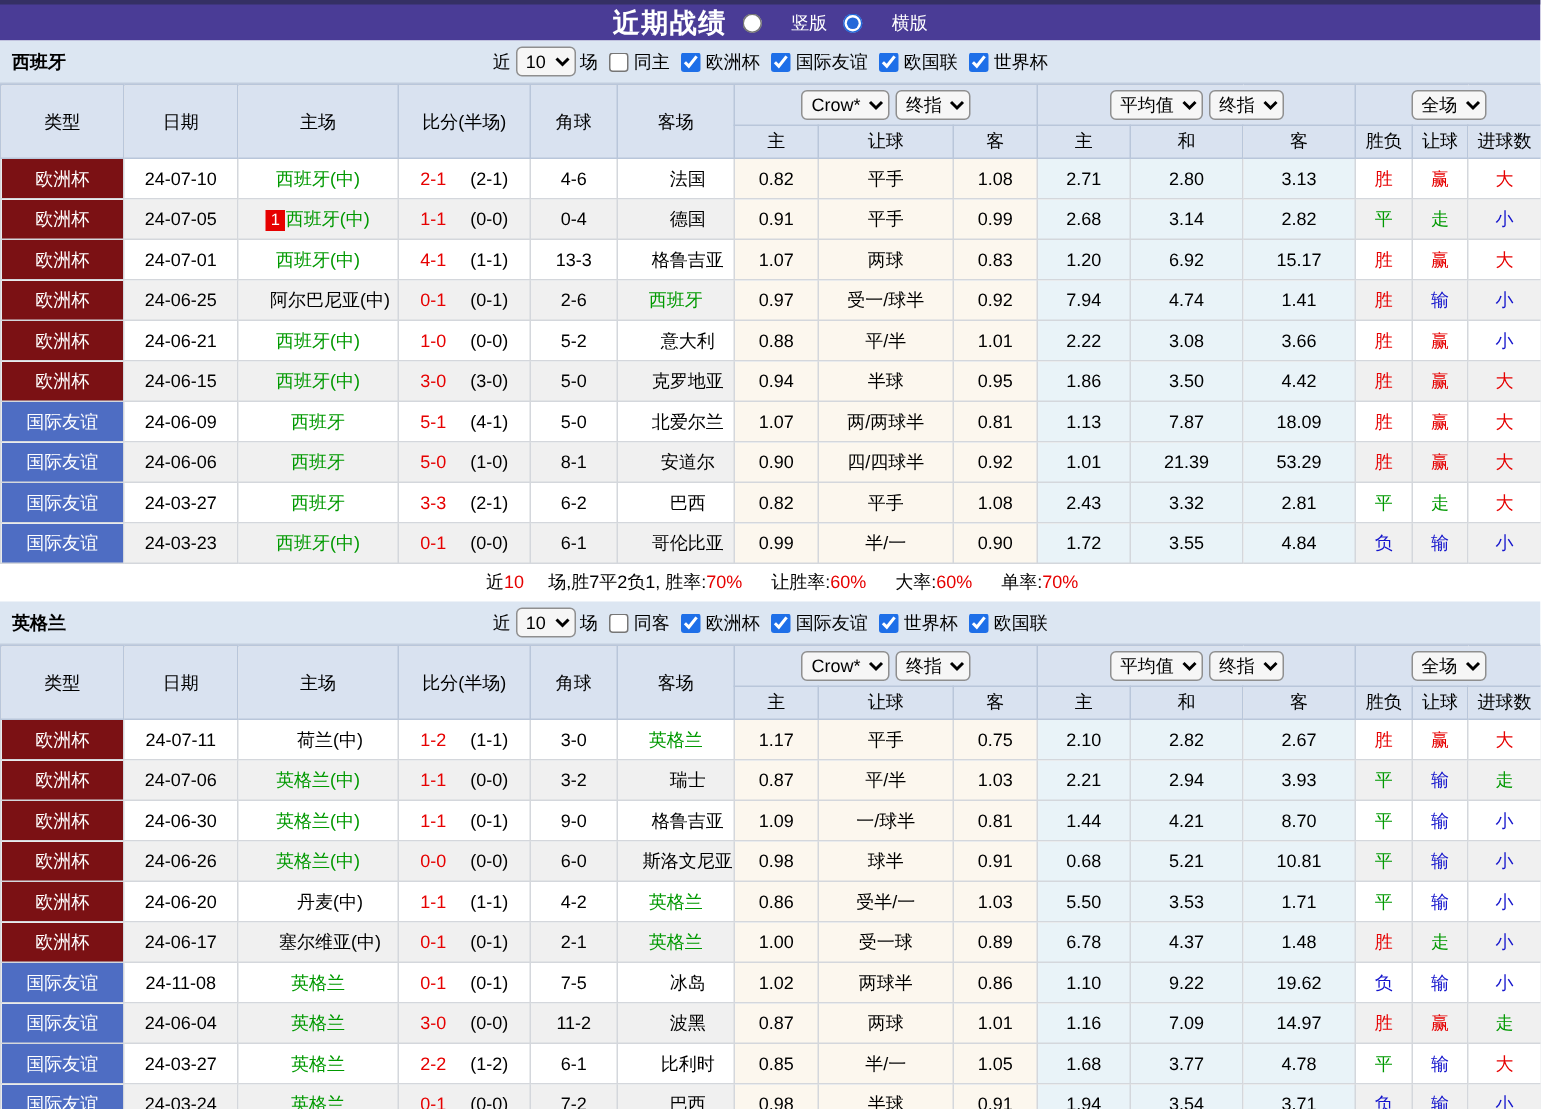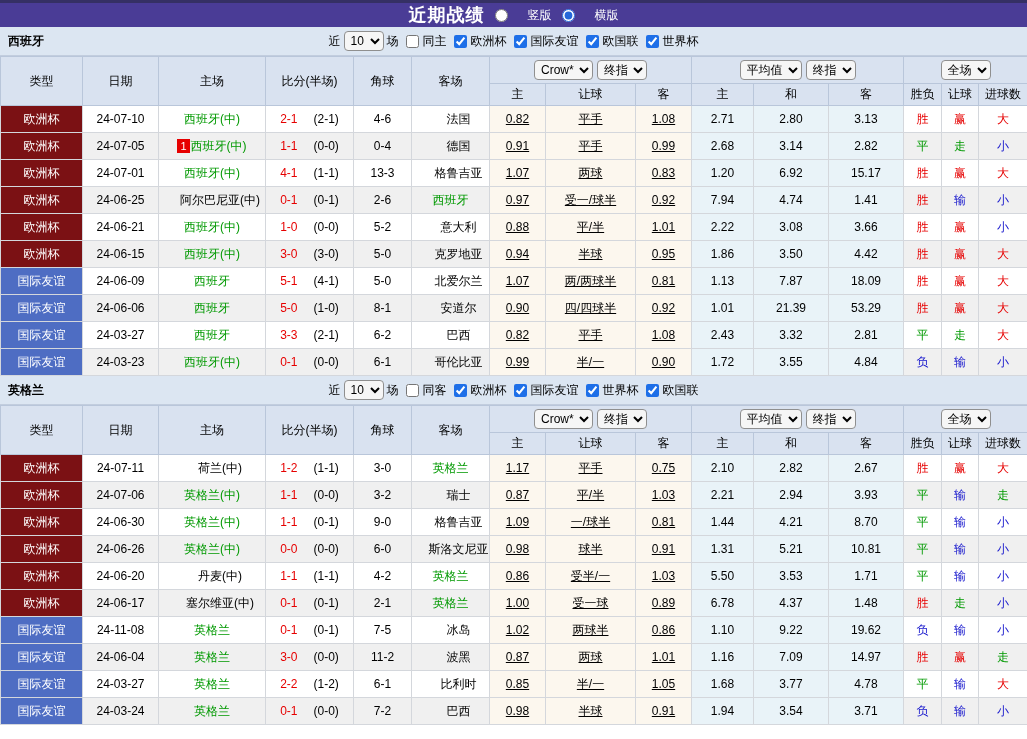--- a/index.html
+++ b/index.html
@@ -16,21 +16,21 @@
   table{border-collapse:collapse;table-layout:fixed;width:1027px;}
   th,td{padding:0;text-align:center;overflow:hidden;white-space:nowrap;}
   thead th{background:#d9e2f0;border:1px solid #b9c6da;font-weight:normal;}
   thead tr.hr1 th{height:26px;}
   thead tr.hr2 th{height:21px;}
   tbody td{border:1px solid #d4d7dc;height:26px;}
   tr.r-even td{background:#fff;}
   tr.r-odd td{background:#f0f0f0;}
   td.lc-euro{background:#7b1114 !important;color:#fff;}
   td.lc-friendly{background:#4e6dc3 !important;color:#fff;}
-  td.crow{background:#fcf7ee !important;text-decoration:underline;}
+  td.crow{background:#fcf7ee !important;}
   td.avgc{background:#e9f3f8 !important;}
   .t-r{color:#e60000;}
   .t-g{color:#009900;}
   .t-b{color:#1414cc;}
   .t-k{color:#000;margin-left:16px;}
   .badge{display:inline-block;background:#e60000;color:#fff;padding:0 3px;margin-right:1px;font-size:11px;line-height:14px;}
   .summary{height:25px;display:flex;align-items:center;justify-content:center;background:#fff;}
   .sel-wrap{display:flex;align-items:flex-start;justify-content:center;gap:4px;}
 </style>
 </head>
@@ -289,20 +289,23 @@
           <td class="crow">0.90</td>
           <td class="avgc">1.72</td>
           <td class="avgc">3.55</td>
           <td class="avgc">4.84</td>
           <td class="t-b">负</td>
           <td class="t-b">输</td>
           <td class="t-b">小</td>
         </tr>
       </tbody>
     </table>
+    <div class="summary">
+      <span><span class="t-k">近</span><span class="t-r">10</span><span class="t-k">场,胜7平2负1, 胜率:</span><span class="t-r">70%</span><span class="t-k"> 让胜率:</span><span class="t-r">60%</span><span class="t-k"> 大率:</span><span class="t-r">60%</span><span class="t-k"> 单率:</span><span class="t-r">70%</span></span>
+    </div>
     <div class="filter-row">
       <span class="team-name">英格兰</span>
       <div class="filter-center">
         <span>近</span>
         <select><option>10</option></select>
         <span>场</span>
         <input type="checkbox" style="">
         <span>同客</span>
         <input type="checkbox" checked="" style="">
         <span>欧洲杯</span>
@@ -425,21 +428,21 @@
         <tr class="r-odd">
           <td class="lc-euro">欧洲杯</td>
           <td>24-06-26</td>
           <td><span class="t-g">英格兰(中)</span></td>
           <td><span class="t-r">0-0</span><span class="t-k">(0-0)</span></td>
           <td>6-0</td>
           <td><span class="t-k">斯洛文尼亚</span></td>
           <td class="crow">0.98</td>
           <td class="crow">球半</td>
           <td class="crow">0.91</td>
-          <td class="avgc">1.31</td>
+          <td class="avgc">0.68</td>
           <td class="avgc">5.21</td>
           <td class="avgc">10.81</td>
           <td class="t-g">平</td>
           <td class="t-b">输</td>
           <td class="t-b">小</td>
         </tr>
         <tr class="r-even">
           <td class="lc-euro">欧洲杯</td>
           <td>24-06-20</td>
           <td><span class="t-k">丹麦(中)</span></td>

